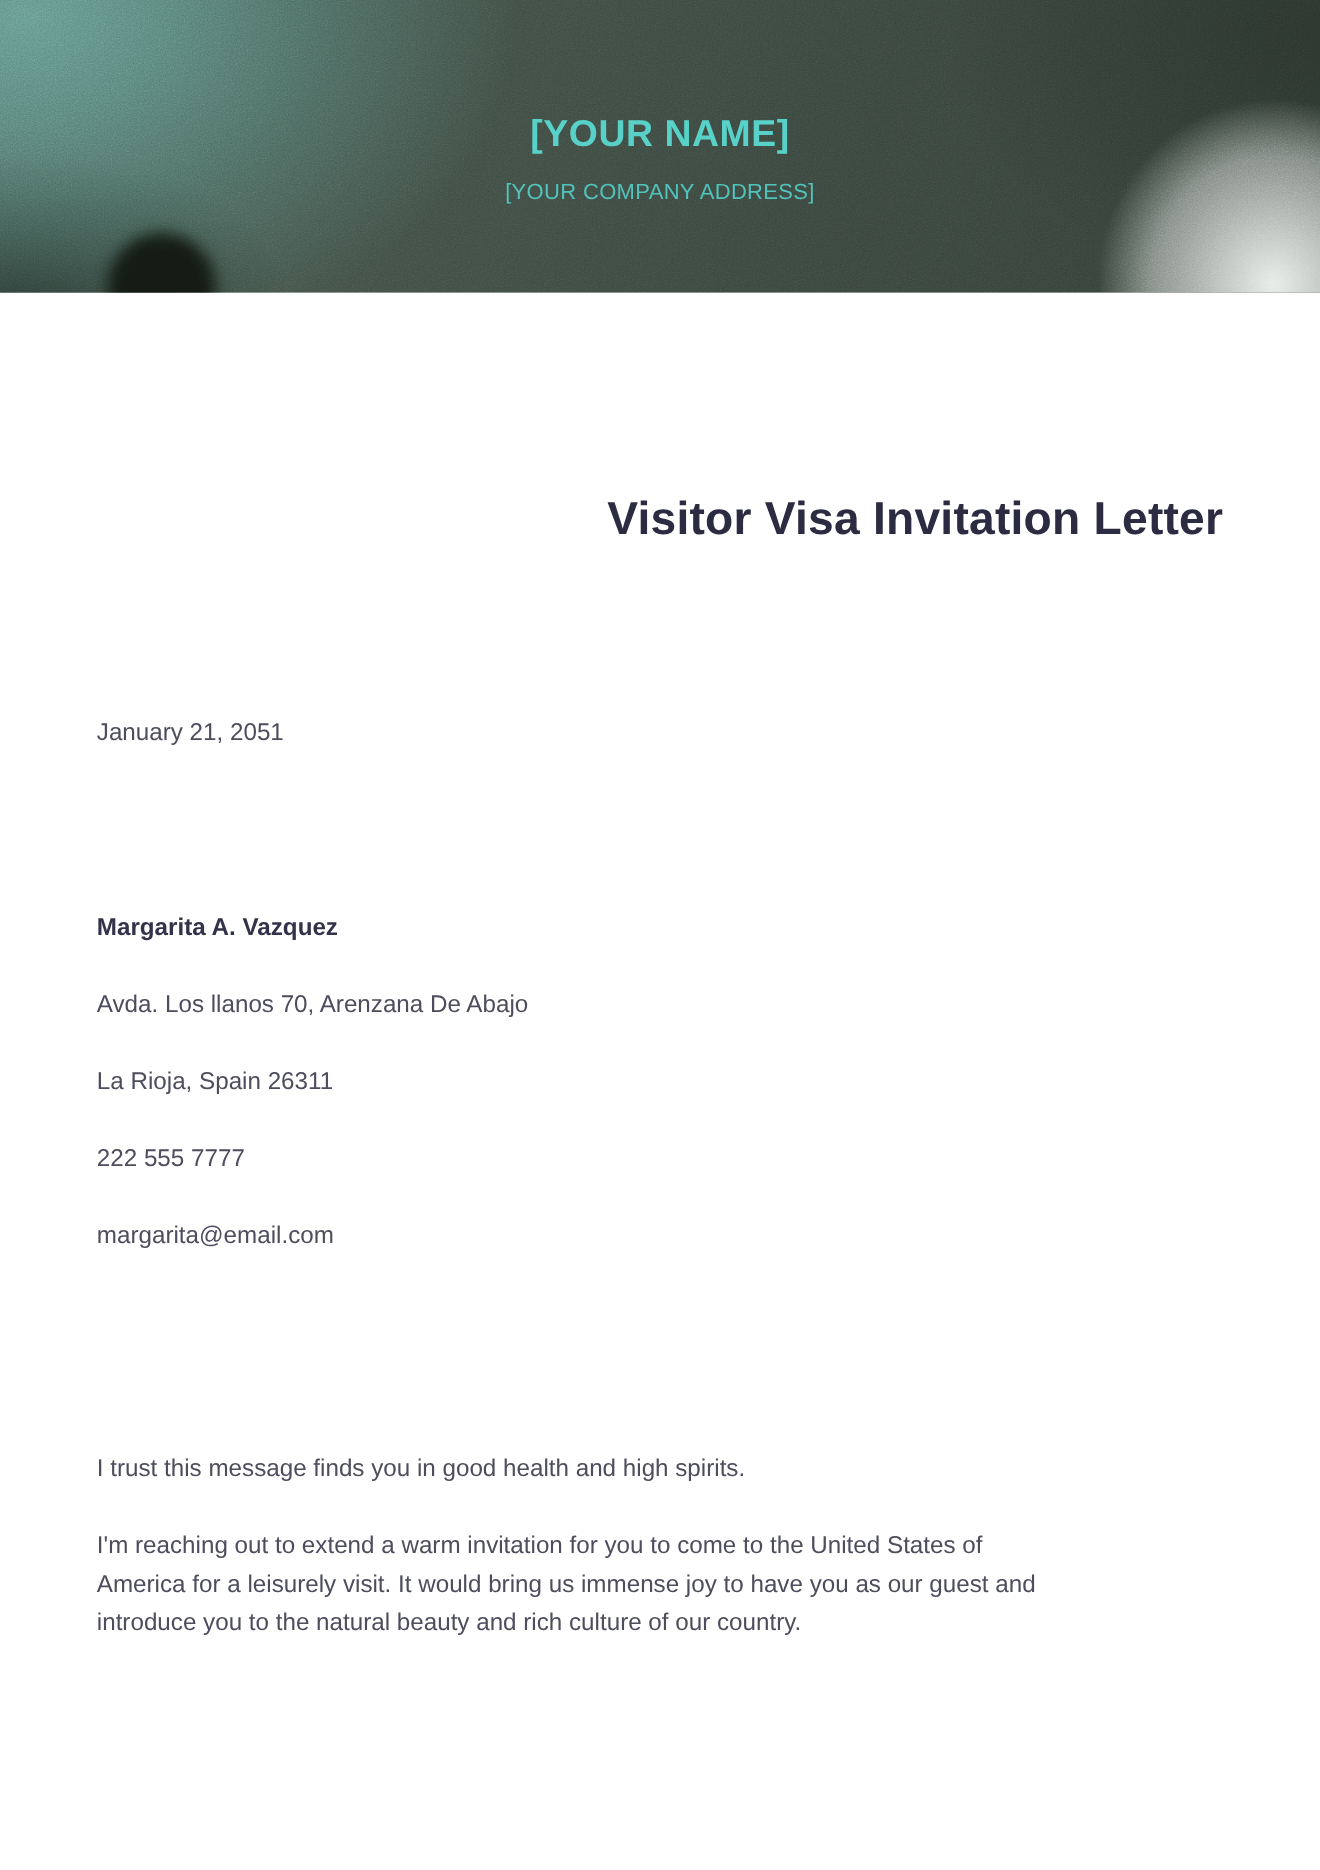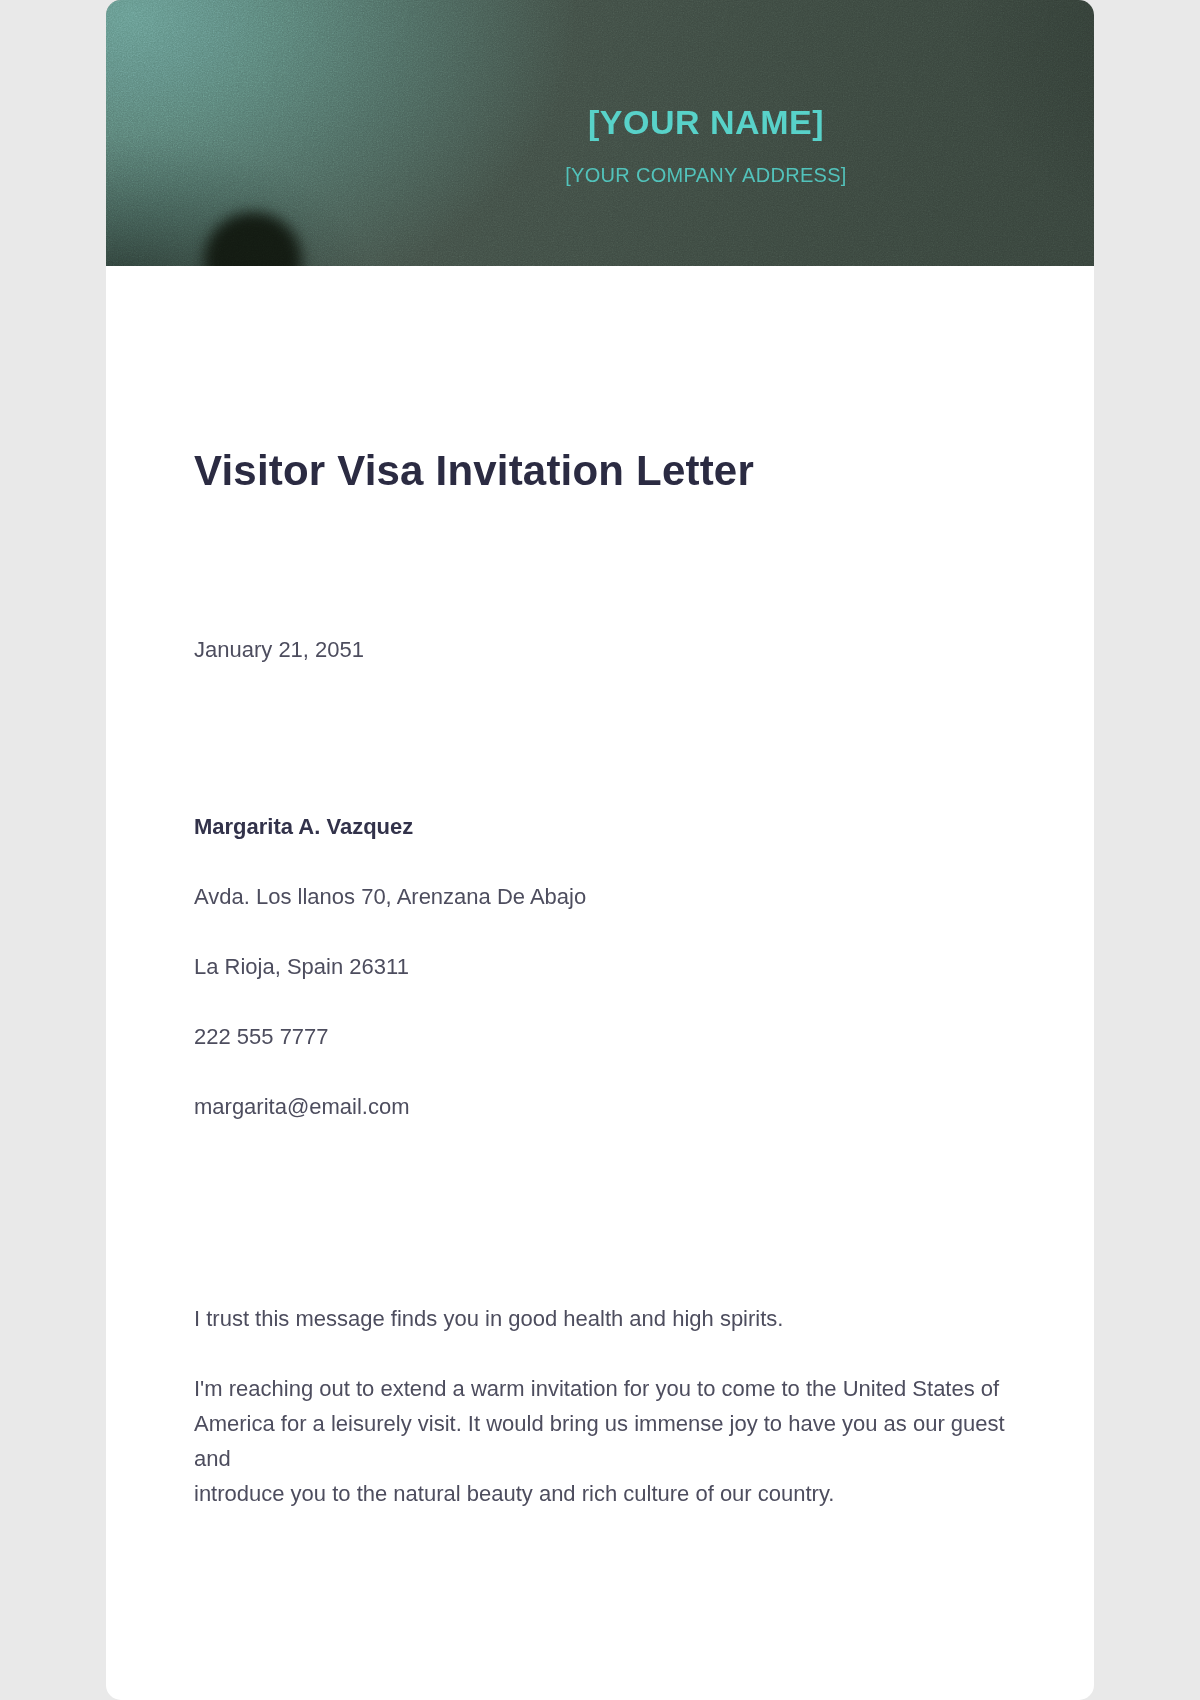--- a/index.html
+++ b/index.html
@@ -9,25 +9,24 @@
     --body-text:#4d4d5e;
     --bold-text:#32324a;
     --header-background:#3c4840;
     --page-background:#ffffff;
   }
   *{margin:0;padding:0;box-sizing:border-box;}
   html,body{background:#e9e9e9;}
   body{font-family:"Liberation Sans","DejaVu Sans",sans-serif;}
   .page{
     position:relative;
-    width:988px;height:1700px;
+    width:1200px;height:1700px;
     margin:0 auto;
     background:var(--page-background);
     overflow:hidden;
-    border-radius:15px;
   }
   
   .hero{
     position:relative;
     width:1200px;height:266px;
     overflow:hidden;
     background:
       radial-gradient(620px 440px at 2% 6%, rgba(128,217,206,0.50), rgba(108,188,178,0.22) 45%, rgba(108,188,178,0) 72%),
       radial-gradient(200px 210px at 96.5% 97%, rgba(241,245,242,0.95), rgba(224,231,227,0.45) 55%, rgba(224,231,227,0) 80%),
       radial-gradient(360px 200px at 1% 103%, rgba(10,14,10,0.55), rgba(10,14,10,0) 70%),
@@ -61,26 +60,26 @@
   }
   
   .letter{
     padding:0 88px;
     font-size:22px;line-height:35px;
     color:var(--body-text);
     white-space:pre-line;
   }
   .letter h1{
     margin:142px 0 0;
-    text-align:left;
+    text-align:right;
     font-size:42px;line-height:55px;
     font-weight:700;color:var(--title-color);
     letter-spacing:.2px;
   }
-  .date{margin-top:64px;}
+  .date{margin-top:80px;}
   .recipient{margin-top:37px;}
   .recipient .bold{font-weight:700;color:var(--bold-text);}
   .salutation{margin-top:45px;}
   .salutation b{font-weight:700;color:var(--bold-text);}
   .para-0{margin-top:37px;}
   .para-1{}
 </style>
 </head>
 <body>
 

